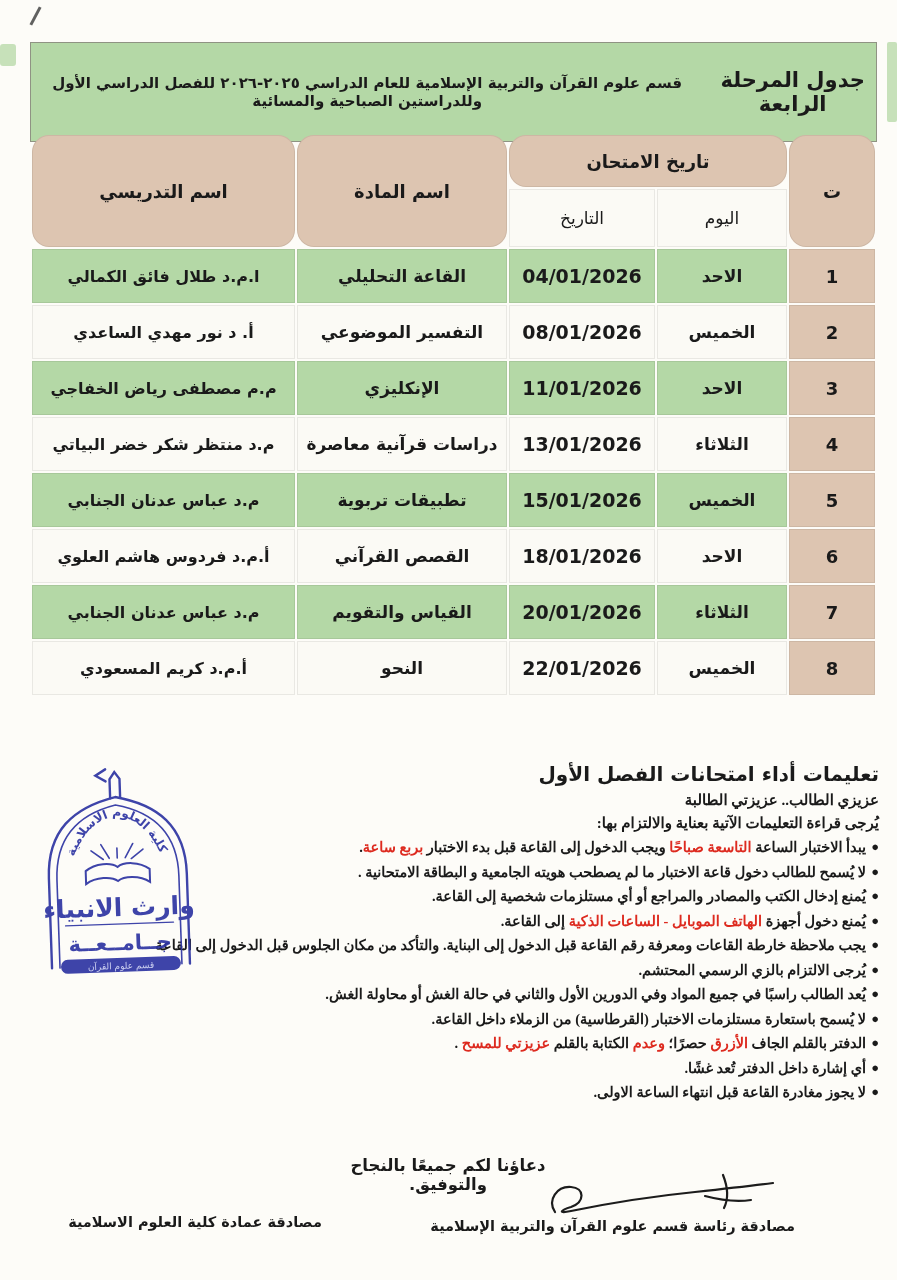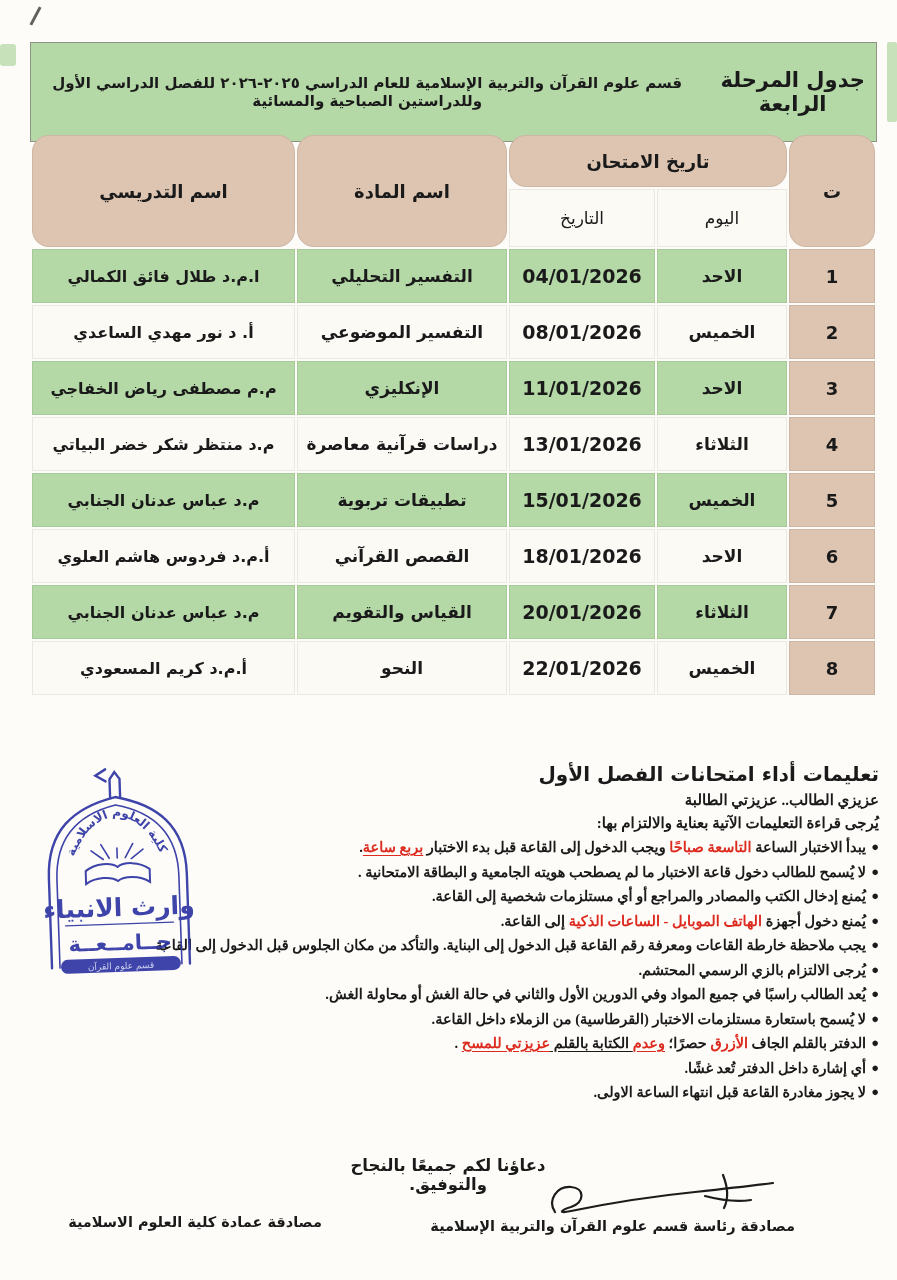--- a/index.html
+++ b/index.html
@@ -58,21 +58,21 @@
     direction:rtl; text-align:right; font-family:"Liberation Serif","DejaVu Serif",serif;
   }
   .inst-heading{
     font-family:"DejaVu Sans",sans-serif;
     font-size:20px; font-weight:bold; margin-bottom:3px; margin-left:6px;
   }
   .inst-line{font-size:15px; line-height:23px; font-weight:bold;}
   .bullet{font-size:14.5px; line-height:23.5px; font-weight:bold; white-space:nowrap;}
   .bullet .dot{font-size:13px; margin-left:5px; vertical-align:1px;}
   .bullet .red{color:var(--red);}
-  .bullet .ul{text-decoration:underline; text-underline-offset:3px;text-align:center;}
+  .bullet .ul{text-underline-offset:3px;text-align:center;}
   .hotline{
     color:var(--red); font-weight:bold; font-size:15px; line-height:24px; margin-top:1px;
     font-family:"DejaVu Sans",sans-serif;
   }
 
   
   .stamp{position:absolute; left:20px; top:766px; width:196px; height:228px;
     transform:rotate(-2deg); opacity:.92;}
 
   
@@ -115,21 +115,21 @@
       <tr>
         <th class="white">اليوم</th>
         <th class="white">التاريخ</th>
       </tr>
     </thead>
     <tbody>
       <tr>
         <td class="idx">1</td>
         <td class="data day">الاحد</td>
         <td class="data date">04/01/2026</td>
-        <td class="data subj">التفسير التحليلي</td>
+        <td class="data subj">القاعة التحليلي</td>
         <td class="data inst">ا.م.د طلال فائق الكمالي</td>
       </tr>
       <tr>
         <td class="idx">2</td>
         <td class="data day">الخميس</td>
         <td class="data date">08/01/2026</td>
         <td class="data subj">التفسير الموضوعي</td>
         <td class="data inst">أ. د نور مهدي الساعدي</td>
       </tr>
       <tr>

